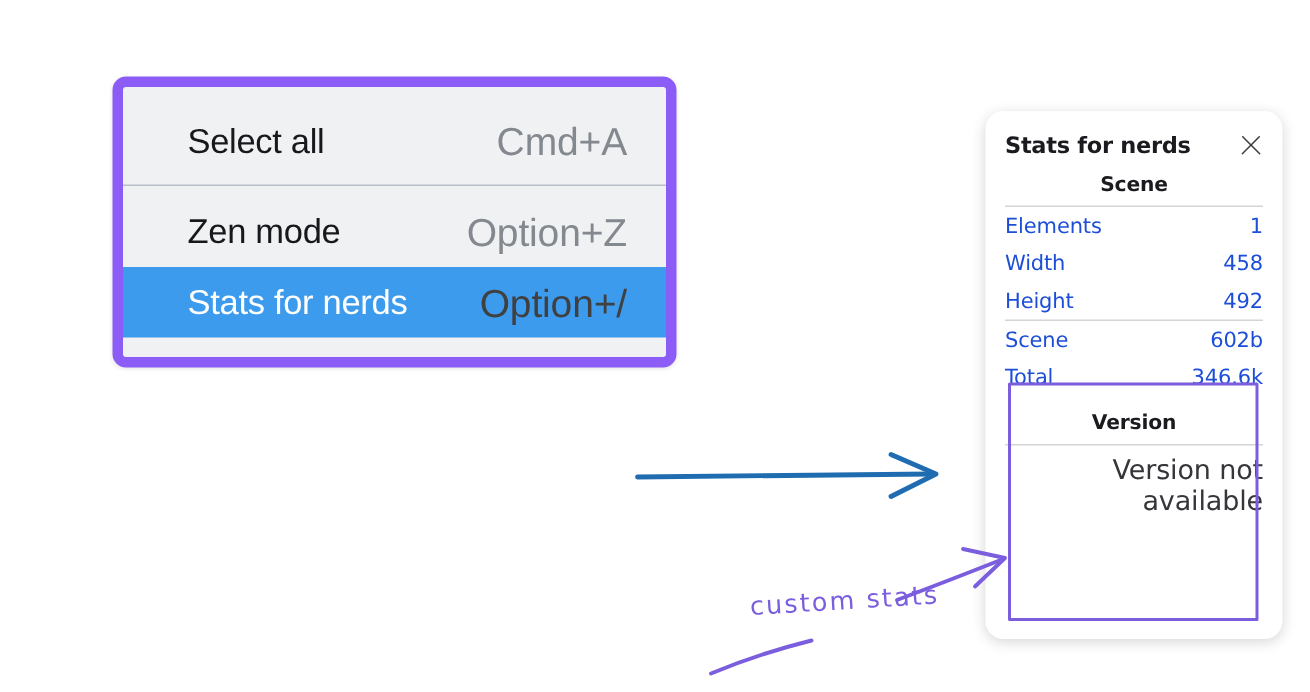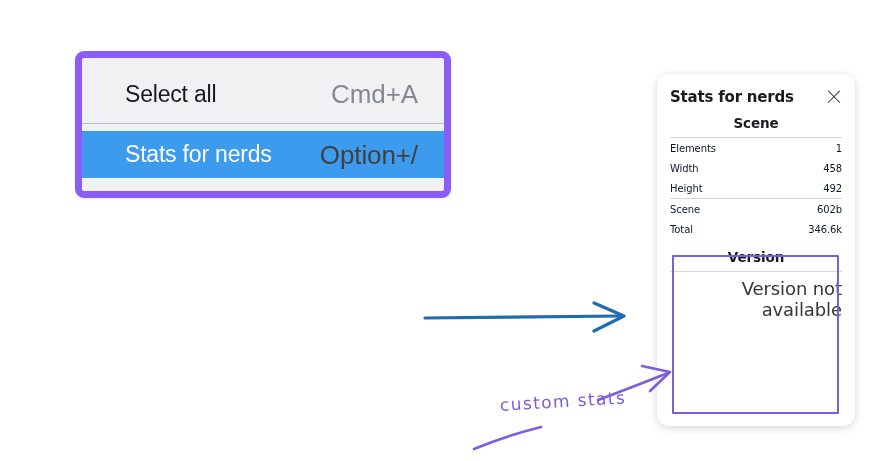--- a/index.html
+++ b/index.html
@@ -123,22 +123,22 @@
   }
   .section-rule {
     height: 1px;
     background: #d4d4d8;
     width: 100%;
   }
   .stat-row {
     display: flex;
     justify-content: space-between;
     align-items: baseline;
-    font-size: 10px;
-    color: #0f172a;
+    font-size: 14px;
+    color: #1d4ed8;
     padding: 5px 0 4px 0;
     letter-spacing: -0.1px;
   }
   .stat-row .k { }
   .stat-row .v { }
   .single-line {
     font-size: 18px;
     color: #35353a;
     padding: 6px 0 4px 0;
     text-align: right;
@@ -193,20 +193,24 @@
       <span class="mi-shortcut">Cmd+A</span>
     </div>
   </div>
 
   <div class="menu-sep"></div>
 
   <div class="menu-group">
     <div class="menu-pad-top"></div>
 
 
+    <div class="menu-item">
+      <span class="mi-label">Zen mode</span>
+      <span class="mi-shortcut">Option+Z</span>
+    </div>
 
 
     <div class="menu-item selected">
       <span class="mi-label">Stats for nerds</span>
       <span class="mi-shortcut">Option+/</span>
     </div>
   </div>
 </div>
 
 <div class="stats-card">

